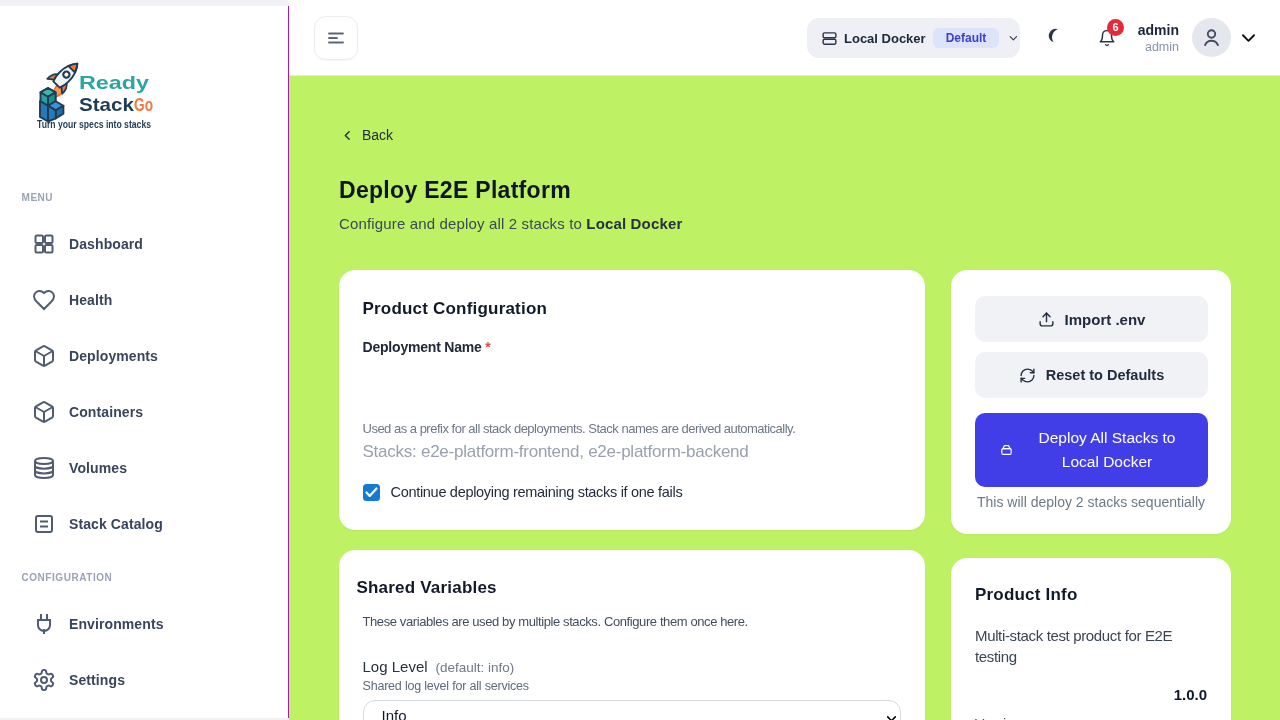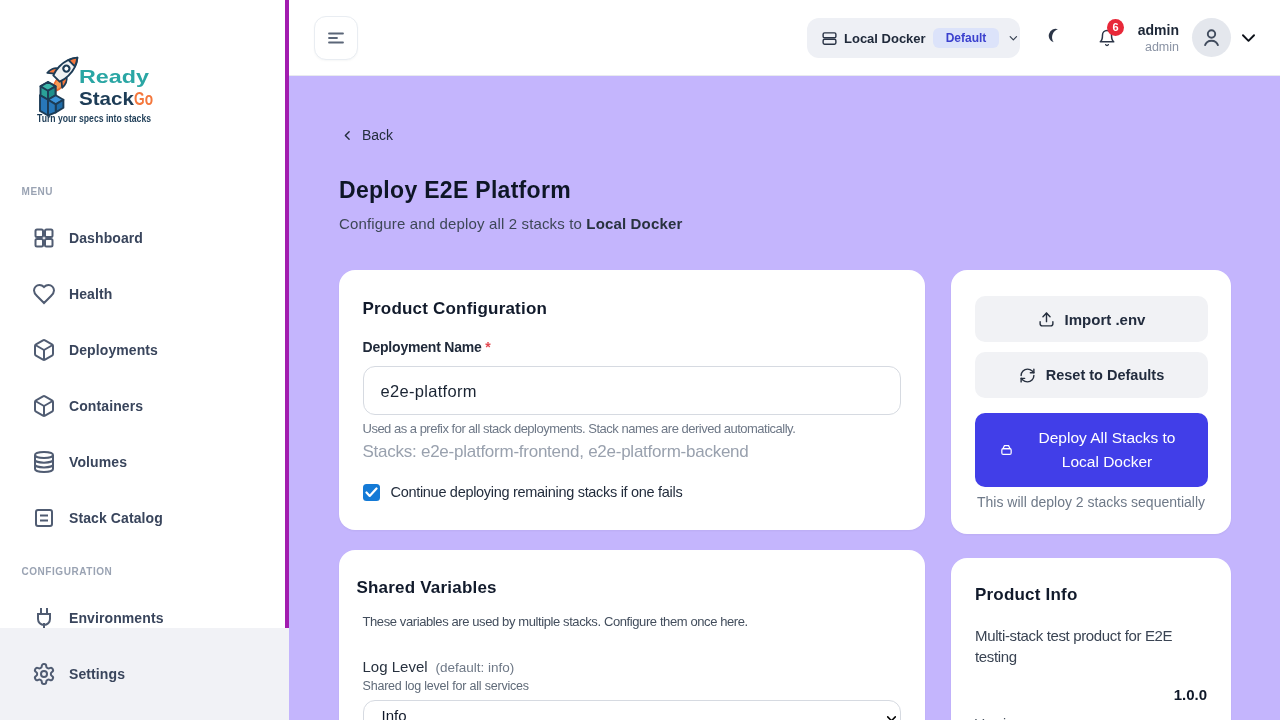--- a/index.html
+++ b/index.html
@@ -1,20 +1,20 @@
 <!DOCTYPE html>
 <html><head>
 <meta charset="utf-8">
 <style>
   * { margin:0; padding:0; box-sizing:border-box; }
   html,body { width:1280px; height:720px; overflow:hidden; font-family:"Liberation Sans", sans-serif; background:#f1f2f6; }
   .abs { position:absolute; }
-  #sidebar { position:absolute; left:0; top:0; width:289px; height:628px; background:#fff; border-right:4px solid #a21caf; }
+  #sidebar { position:absolute; left:0; top:6px; width:289px; height:712px; background:#fff; border-right:1px solid #a21caf; }
   #topbar { position:absolute; left:289px; top:0; width:991px; height:76px; background:#fff; border-bottom:1px solid #e8eaef; }
-  #content { position:absolute; left:289px; top:76px; width:991px; height:644px; background:#c4b5fd; }
+  #content { position:absolute; left:289px; top:76px; width:991px; height:644px; background:#bef264; }
   .seclabel { position:absolute; left:21.5px; font-size:10px; letter-spacing:0.55px; color:#9aa3b3; font-weight:bold; }
   .mitem { position:absolute; left:32px; height:24px; display:flex; align-items:center; color:#39455c; font-size:14px; font-weight:bold; letter-spacing:0.1px; }
   .mitem svg { width:24px; height:24px; margin-right:13px; flex:none; }
   .card { position:absolute; background:#fff; border-radius:16px; box-shadow:0 1px 2px rgba(30,41,59,0.05); }
   .ghostbtn { position:absolute; left:24px; width:233px; height:46px; background:#f1f2f5; border-radius:10px; display:flex; align-items:center; justify-content:center; font-size:15px; font-weight:bold; color:#222c3e; }
   .ghostbtn svg { width:17px; height:17px; margin-right:10px; }
 </style>
 </head>
 <body>
 <div id="sidebar">
@@ -172,23 +172,20 @@
       <path d="M15 5l-7 7 7 7"></path>
     </svg>
   <div class="abs" style="left:73px; top:51px; font-size:14px; color:#232d3d;">Back</div>
 
   <div class="abs" style="left:50px; top:101px; font-size:23px; font-weight:bold; color:#0e1626; letter-spacing:0.3px;">Deploy E2E Platform</div>
   <div class="abs" style="left:50px; top:139px; font-size:15px; color:#3d4757; letter-spacing:0.15px;">Configure and deploy all 2 stacks to <b style="color:#28323f;">Local Docker</b></div>
 
   <div class="card" style="left:49.5px; top:194px; width:586px; height:260px;">
     <div class="abs" style="left:24px; top:29px; font-size:17px; font-weight:bold; color:#111a2b; letter-spacing:0.2px;">Product Configuration</div>
     <div class="abs" style="left:24px; top:69px; font-size:14px; font-weight:bold; color:#202a3a; letter-spacing:-0.2px;">Deployment Name <span style="color:#e34850;">*</span></div>
-    <div class="abs" style="left:24px; top:96px; width:538px; height:49px; border:1px solid #d6dae1; border-radius:12px; background:#fff;">
-      <div style="position:absolute; left:17px; top:15px; font-size:16.5px; letter-spacing:0.3px; color:#1a2433;">e2e-platform</div>
-    </div>
     <div class="abs" style="left:24px; top:151px; font-size:13px; letter-spacing:-0.5px; color:#6e7887;">Used as a prefix for all stack deployments. Stack names are derived automatically.</div>
     <div class="abs" style="left:24px; top:172px; font-size:17px; letter-spacing:-0.25px; color:#99a1ae;">Stacks: e2e-platform-frontend, e2e-platform-backend</div>
     <div class="abs" style="left:24.5px; top:214px; width:16.5px; height:16.5px; background:#147ad6; border-radius:3.5px;">
       <svg style="position:absolute; left:2px; top:3px;" width="13" height="11" viewBox="0 0 13 11" fill="none" stroke="#fff" stroke-width="2.2" stroke-linecap="round" stroke-linejoin="round">
           <path d="M1.5 5.5l3.2 3.4L11.5 1.5"></path>
         </svg>
     </div>
     <div class="abs" style="left:52px; top:214px; font-size:14.5px; letter-spacing:-0.3px; color:#232d3d;">Continue deploying remaining stacks if one fails</div>
   </div>
 

